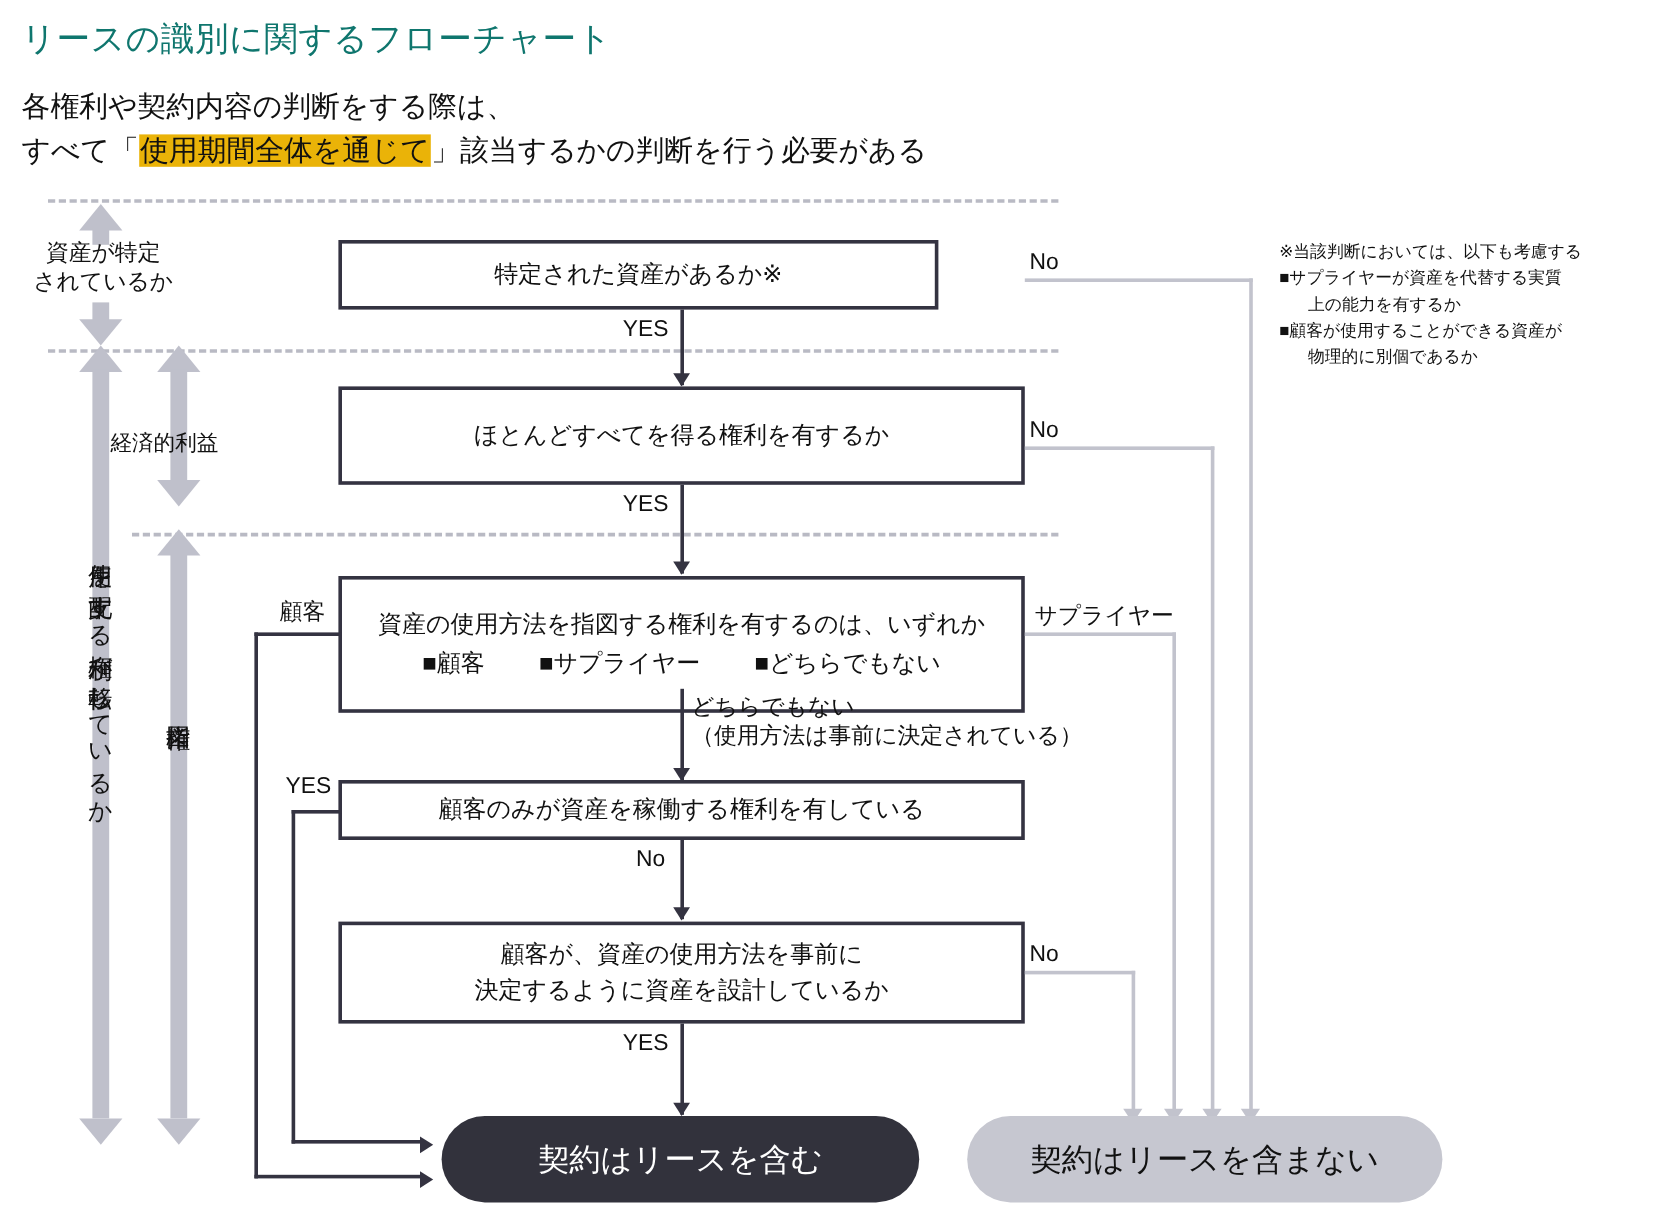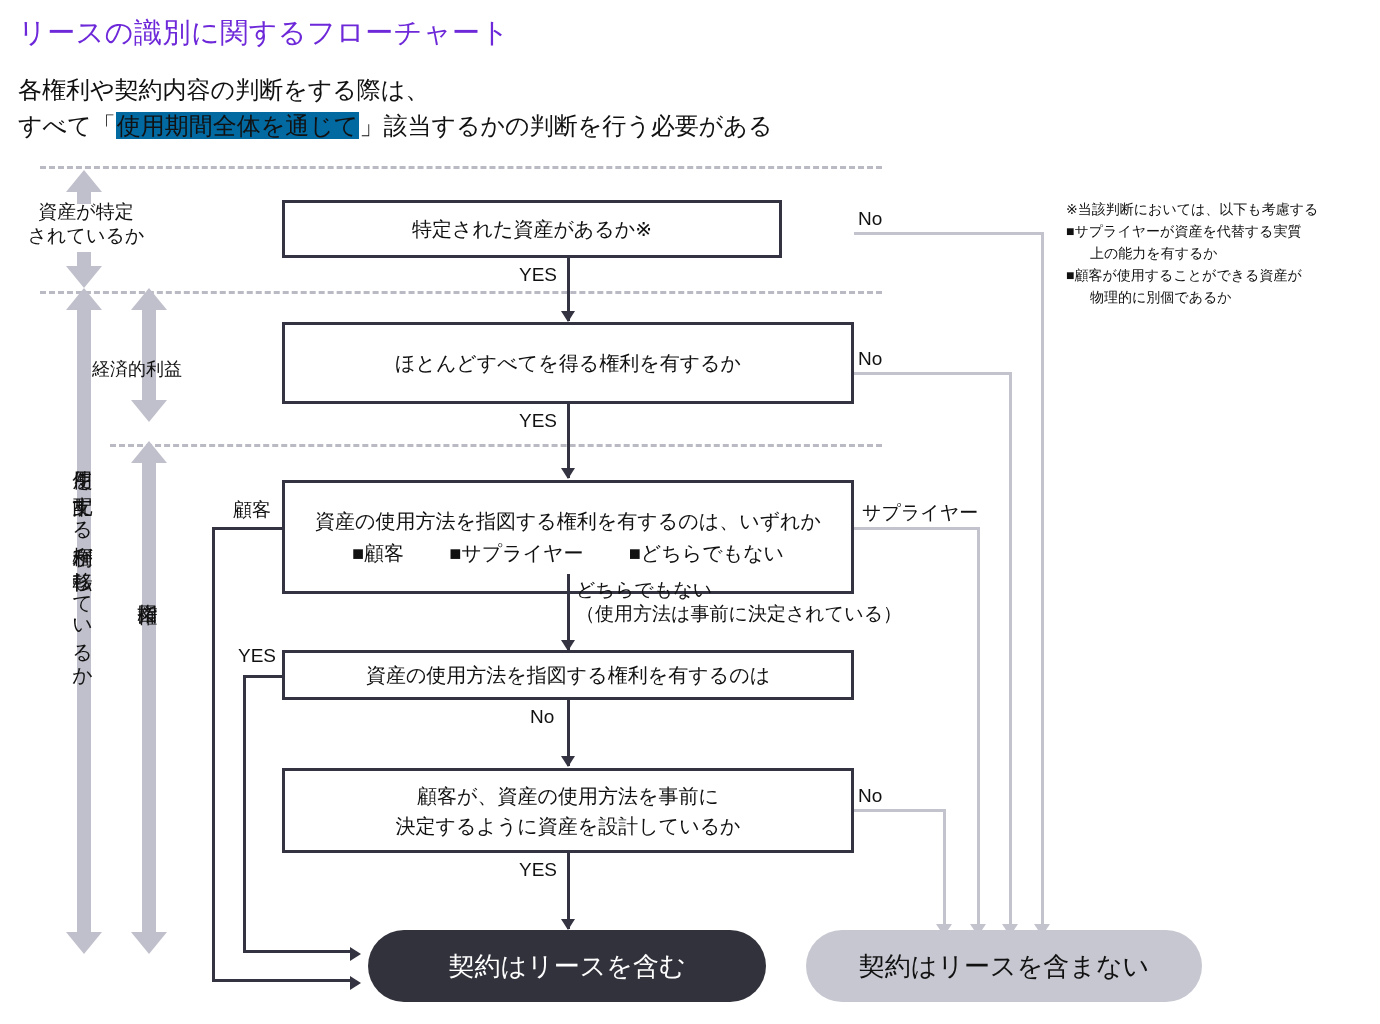--- a/index.html
+++ b/index.html
@@ -9,29 +9,29 @@
     font-family:"Liberation Sans","DejaVu Sans",sans-serif;
     color:#1a1a1a;
     overflow:hidden;
     position:relative;
   }
   #root{position:relative;width:1380px;height:1024px;}
 
   
   .title{
     position:absolute;left:18px;top:14px;
-    font-size:28px;letter-spacing:0.5px;color:#6d28d9;
+    font-size:28px;letter-spacing:0.5px;color:#0f766e;
     white-space:nowrap;
   }
   .subtitle{
     position:absolute;left:18px;top:72px;
     font-size:24px;line-height:36px;color:#111;
     white-space:nowrap;
   }
-  .hl{background:#0369a1;padding:0 1px;}
+  .hl{background:#eab308;padding:0 1px;}
 
   
   .note{
     position:absolute;left:1066px;top:198px;
     font-size:14px;line-height:22px;color:#111;
     width:310px;
   }
   .note .nl{display:block;white-space:nowrap;}
   .note .nb{display:block;padding-left:14px;text-indent:-14px;white-space:nowrap;}
   .note .nb2{display:block;padding-left:24px;white-space:nowrap;}
@@ -227,21 +227,21 @@
   <div class="lt-arrow-dn" style="left:970px;top:924px;"></div>
 
   <div class="dk-v" style="left:567px;top:574px;height:76px;"></div>
   <div class="dk-arrow-dn" style="left:561px;top:640px;"></div>
   <div class="hlabel2" style="left:576px;top:578px;text-align:left;">
     <div>どちらでもない</div>
     <div>（使用方法は事前に決定されている）</div>
   </div>
 
   <div class="dbox" style="left:282px;top:650px;width:572px;height:50px;">
-    <div class="inner">資産の使用方法を指図する権利を有するのは</div>
+    <div class="inner">顧客のみが資産を稼働する権利を有している</div>
   </div>
 
   <div class="elabel" style="left:238px;top:645px;">YES</div>
   <div class="dk-h" style="left:243px;top:675px;width:42px;"></div>
   <div class="dk-v" style="left:243px;top:675px;height:278px;"></div>
   <div class="dk-h" style="left:243px;top:950px;width:109px;"></div>
   <div class="dk-arrow-rt" style="left:350px;top:947px;"></div>
 
   <div class="dk-v" style="left:567px;top:700px;height:66px;"></div>
   <div class="dk-arrow-dn" style="left:561px;top:756px;"></div>

